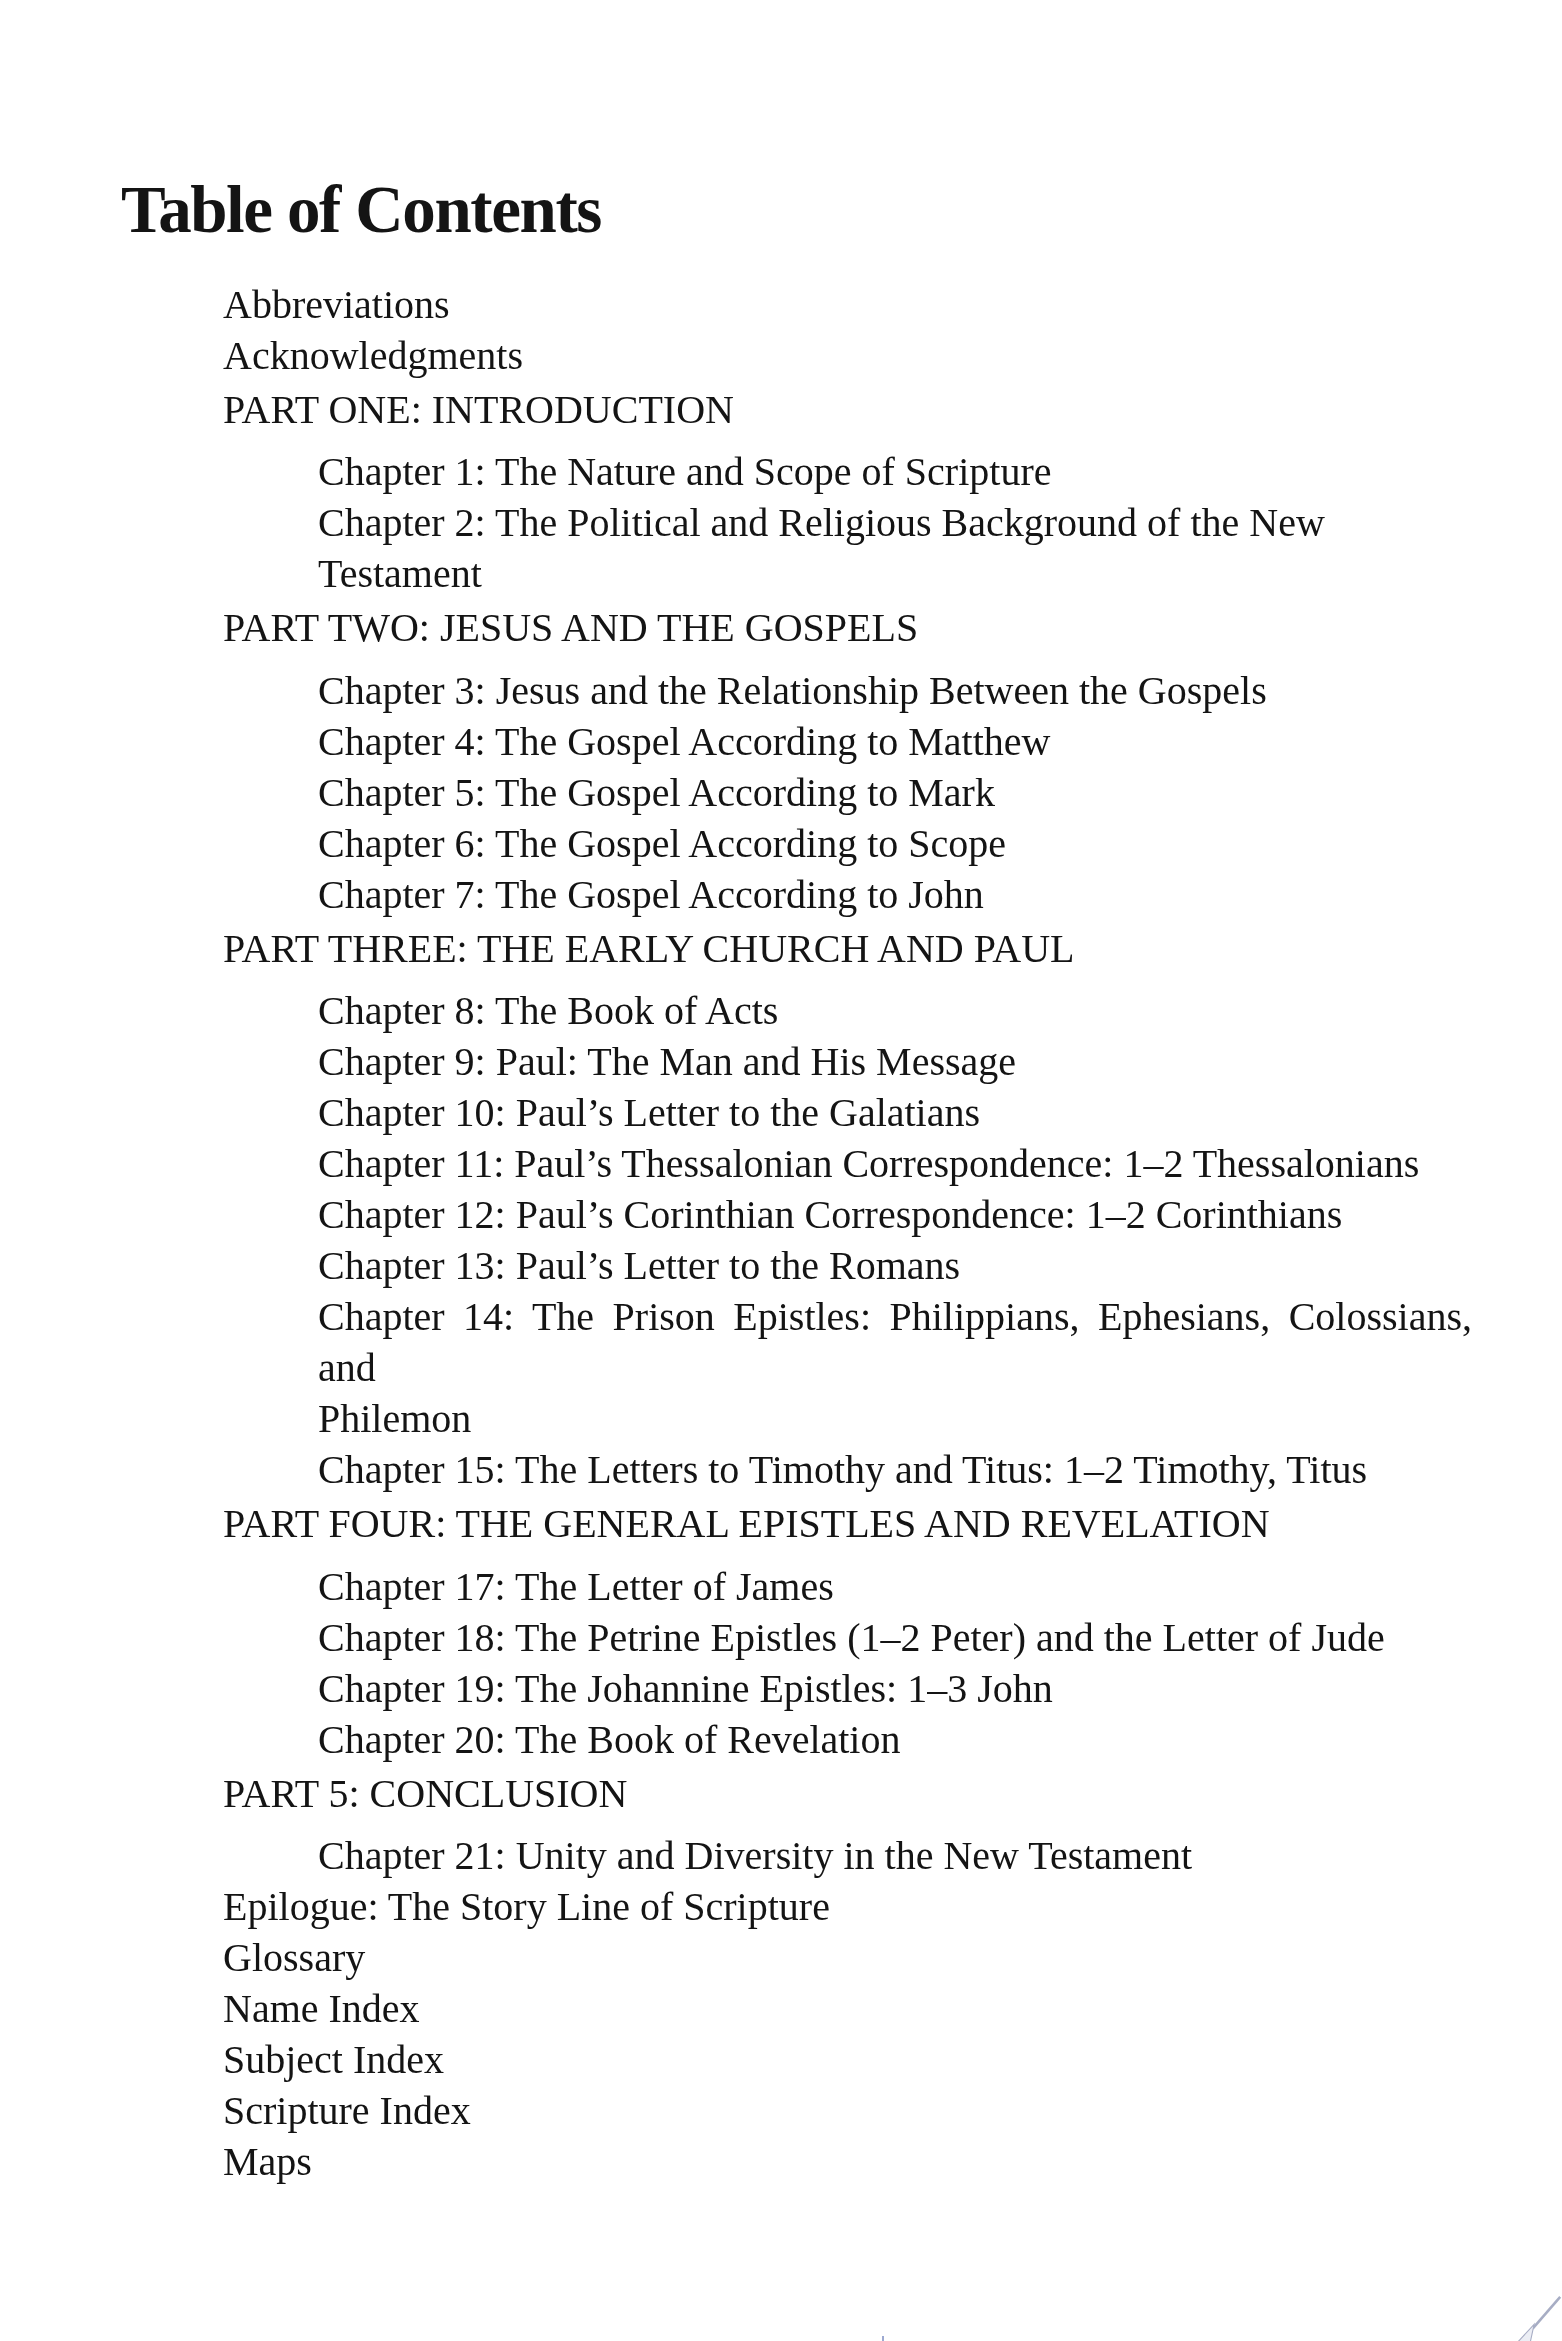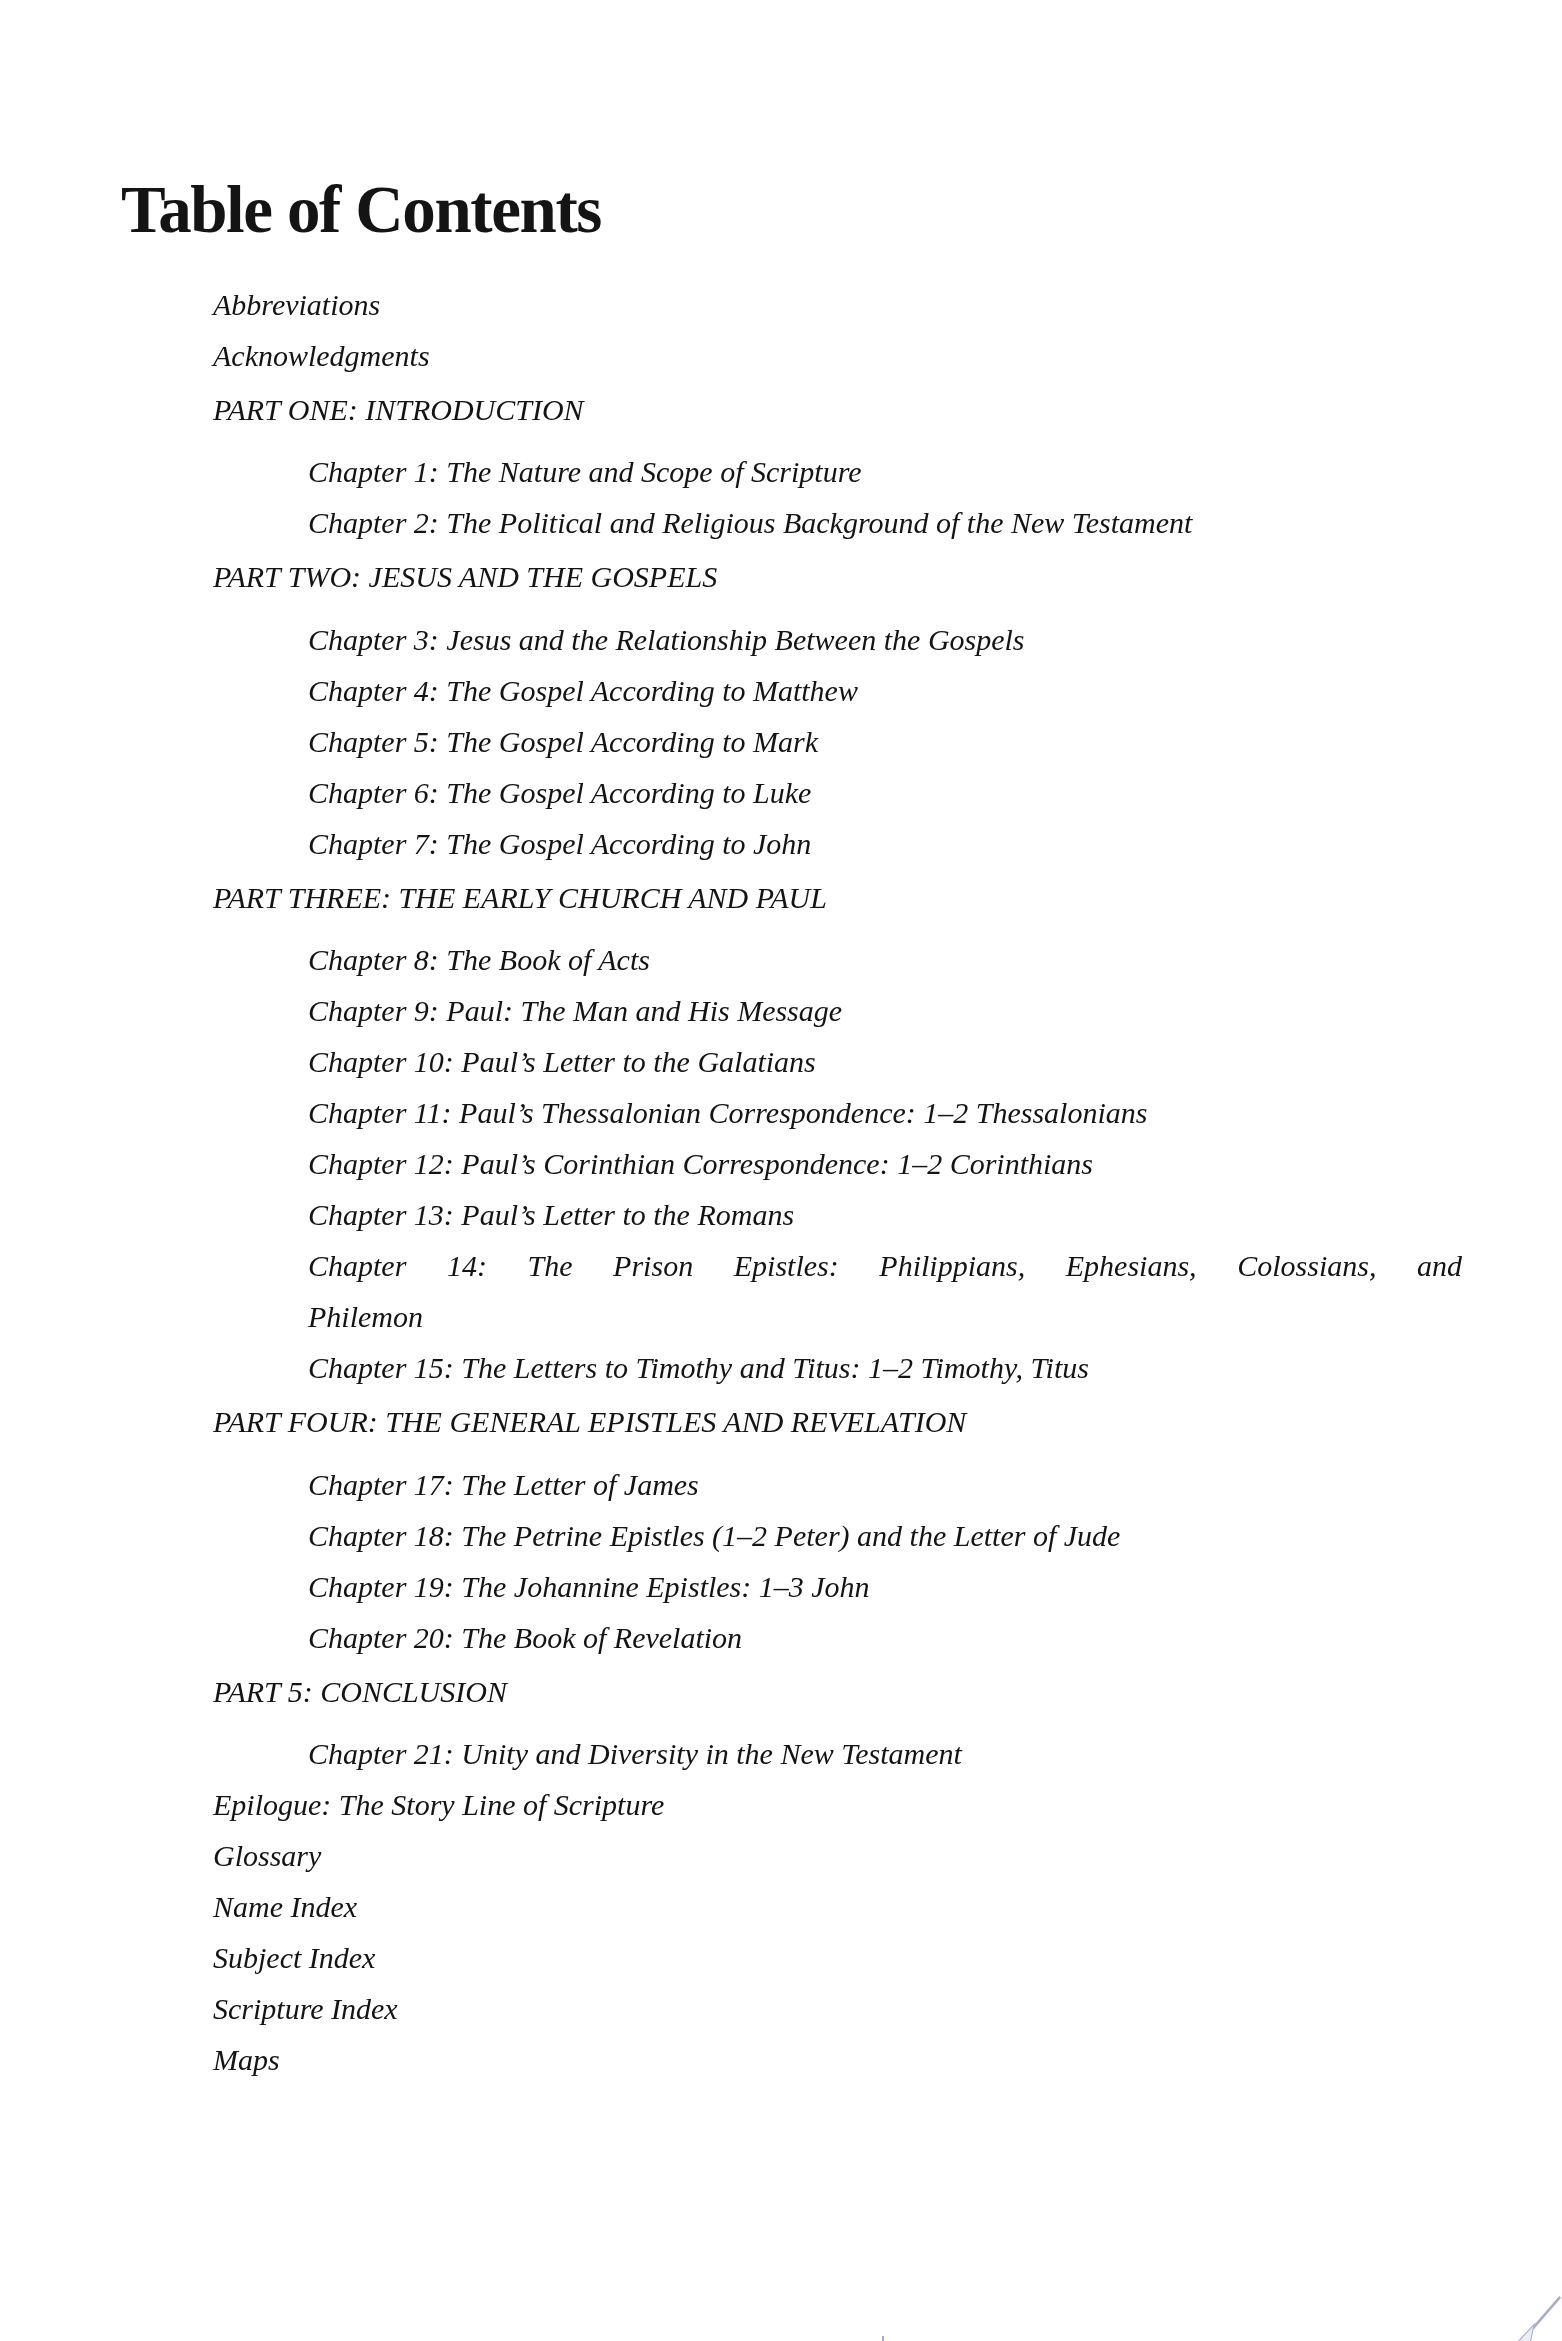--- a/index.html
+++ b/index.html
@@ -22,26 +22,25 @@
     top: 176px;
     margin: 0;
     font-size: 67px;
     font-weight: 700;
     letter-spacing: -1.4px;
     line-height: 1;
     white-space: nowrap;
   }
   .toc-list {
     position: absolute;
-    left: 213px;
+    left: 223px;
     top: 279px;
     width: 1249px;
-    font-size: 30px;
+    font-size: 40px;
     line-height: 51px;
-    font-style: italic;
   }
   .toc-entry { margin: 0; }
   .toc-entry.chapter { margin-left: 95px; }
   .toc-entry.part { margin-top: 2.9px; margin-bottom: 11.6px; }
   .toc-entry.justify {
     text-align: justify;
     text-align-last: justify;
   }
   
   .corner-mark {
@@ -74,21 +73,21 @@
   <div class="toc-list" id="toc-list">
       <div class="toc-entry item">Abbreviations</div>
       <div class="toc-entry item">Acknowledgments</div>
       <div class="toc-entry part">PART ONE: INTRODUCTION</div>
       <div class="toc-entry chapter">Chapter 1: The Nature and Scope of Scripture</div>
       <div class="toc-entry chapter">Chapter 2: The Political and Religious Background of the New Testament</div>
       <div class="toc-entry part">PART TWO: JESUS AND THE GOSPELS</div>
       <div class="toc-entry chapter">Chapter 3: Jesus and the Relationship Between the Gospels</div>
       <div class="toc-entry chapter">Chapter 4: The Gospel According to Matthew</div>
       <div class="toc-entry chapter">Chapter 5: The Gospel According to Mark</div>
-      <div class="toc-entry chapter">Chapter 6: The Gospel According to Luke</div>
+      <div class="toc-entry chapter">Chapter 6: The Gospel According to Scope</div>
       <div class="toc-entry chapter">Chapter 7: The Gospel According to John</div>
       <div class="toc-entry part">PART THREE: THE EARLY CHURCH AND PAUL</div>
       <div class="toc-entry chapter">Chapter 8: The Book of Acts</div>
       <div class="toc-entry chapter">Chapter 9: Paul: The Man and His Message</div>
       <div class="toc-entry chapter">Chapter 10: Paul’s Letter to the Galatians</div>
       <div class="toc-entry chapter">Chapter 11: Paul’s Thessalonian Correspondence: 1–2 Thessalonians</div>
       <div class="toc-entry chapter">Chapter 12: Paul’s Corinthian Correspondence: 1–2 Corinthians</div>
       <div class="toc-entry chapter">Chapter 13: Paul’s Letter to the Romans</div>
       <div class="toc-entry chapter justify">Chapter 14: The Prison Epistles: Philippians, Ephesians, Colossians, and</div>
       <div class="toc-entry chapter">Philemon</div>

